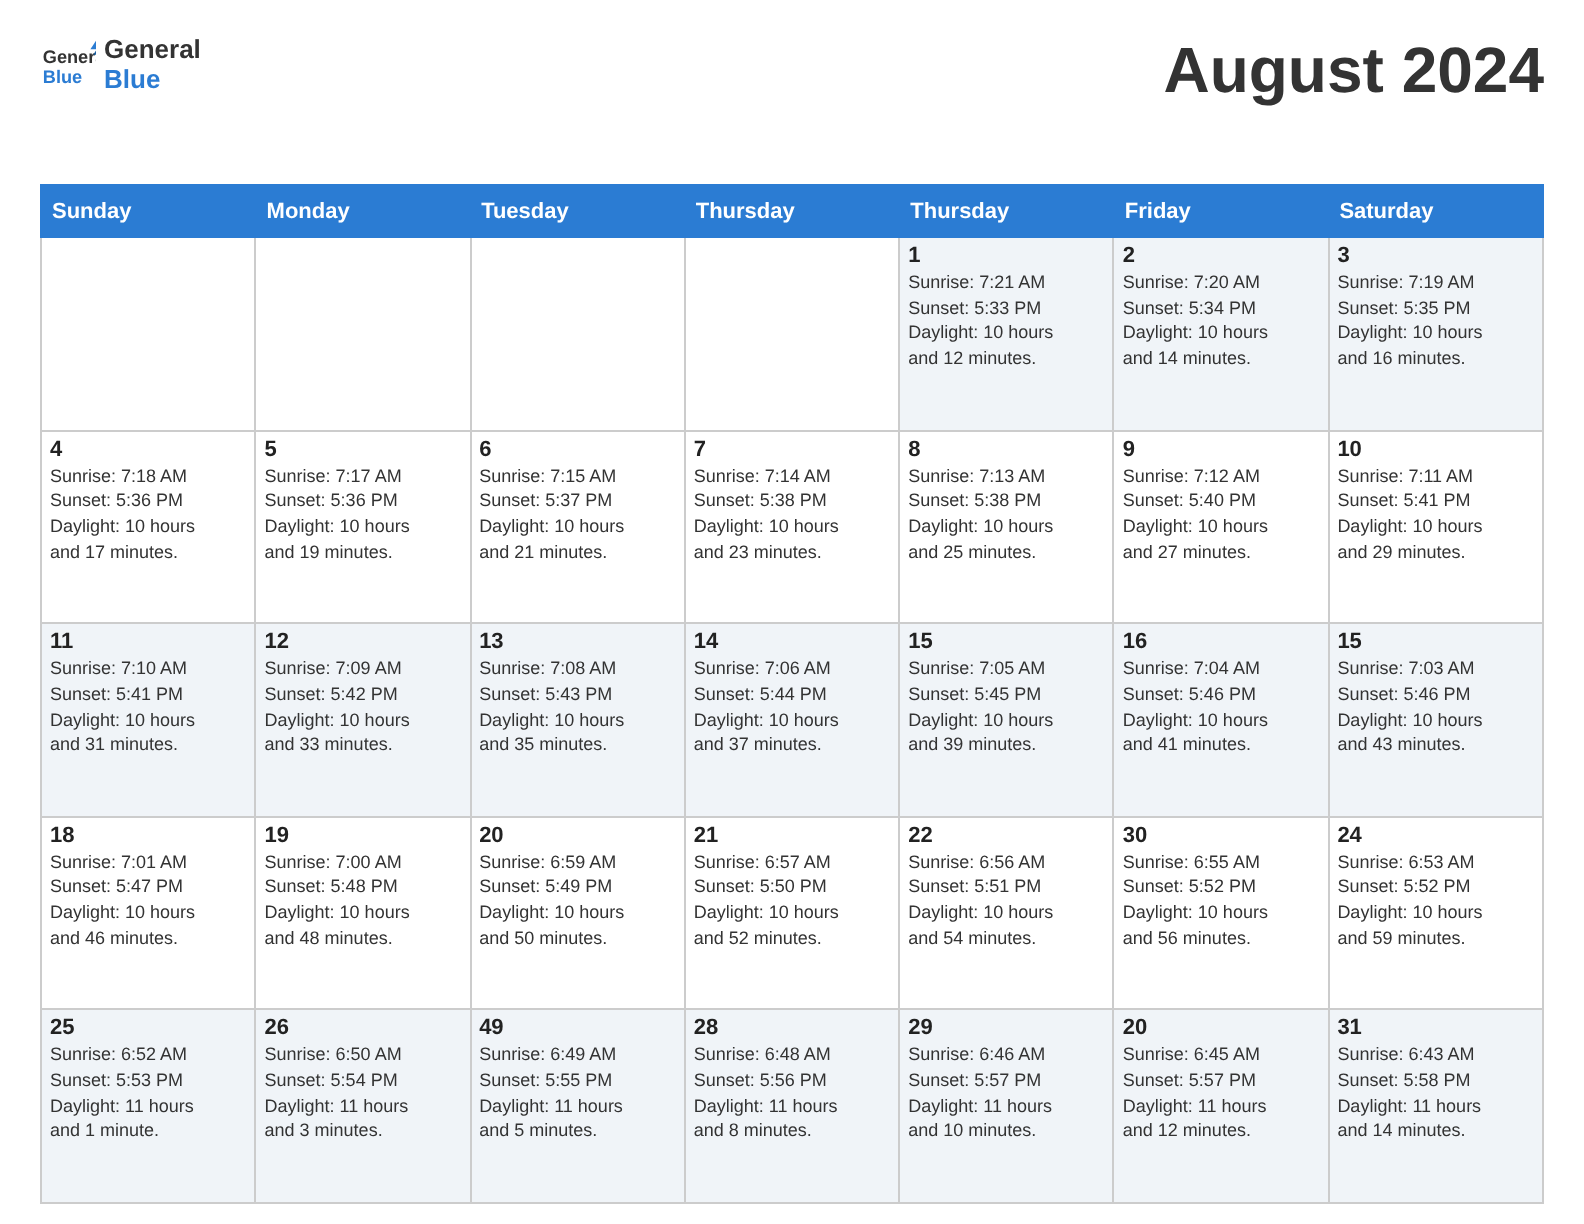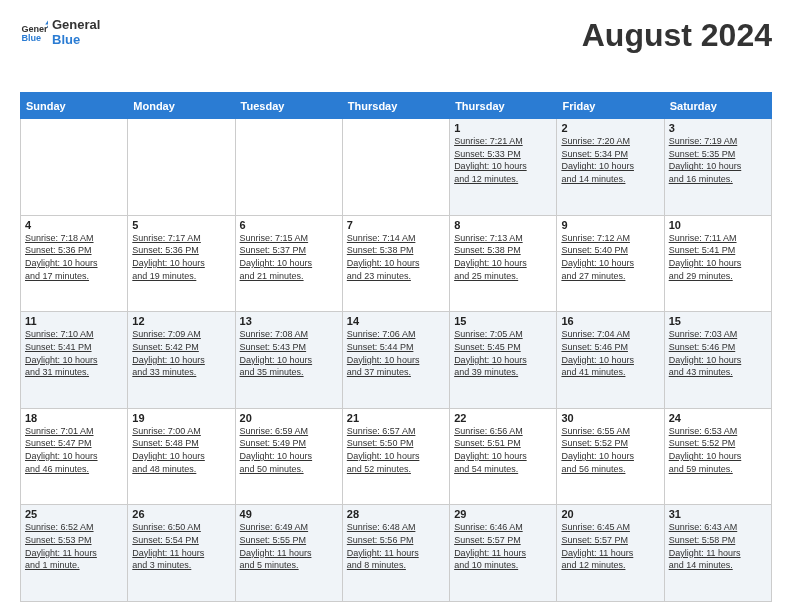--- a/index.html
+++ b/index.html
@@ -79,21 +79,20 @@
       font-weight: bold;
       font-size: 11px;
       color: #222;
       display: block;
       margin-bottom: 1px;
     }
     .day-info {
       color: #333;
       font-size: 9px;
       line-height: 1.4;
-      text-decoration: underline;
     }
     .empty-cell { background: #fff !important; }
     thead tr th { height: 26px; }
   </style>
 </head>
 <body>
 
 <div class="page">
   <div class="header">
     <div class="logo">

